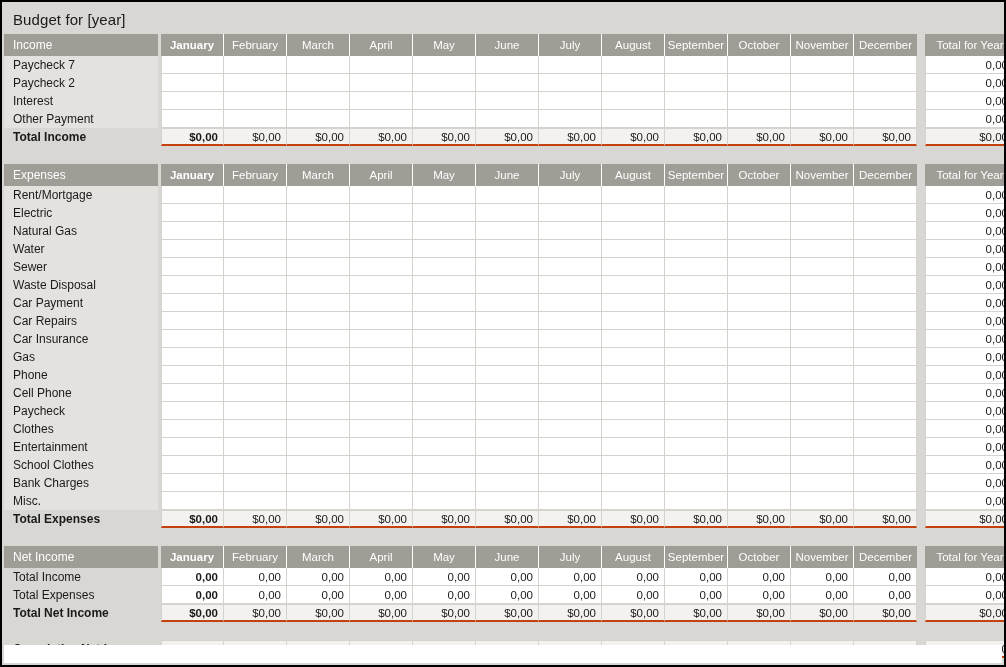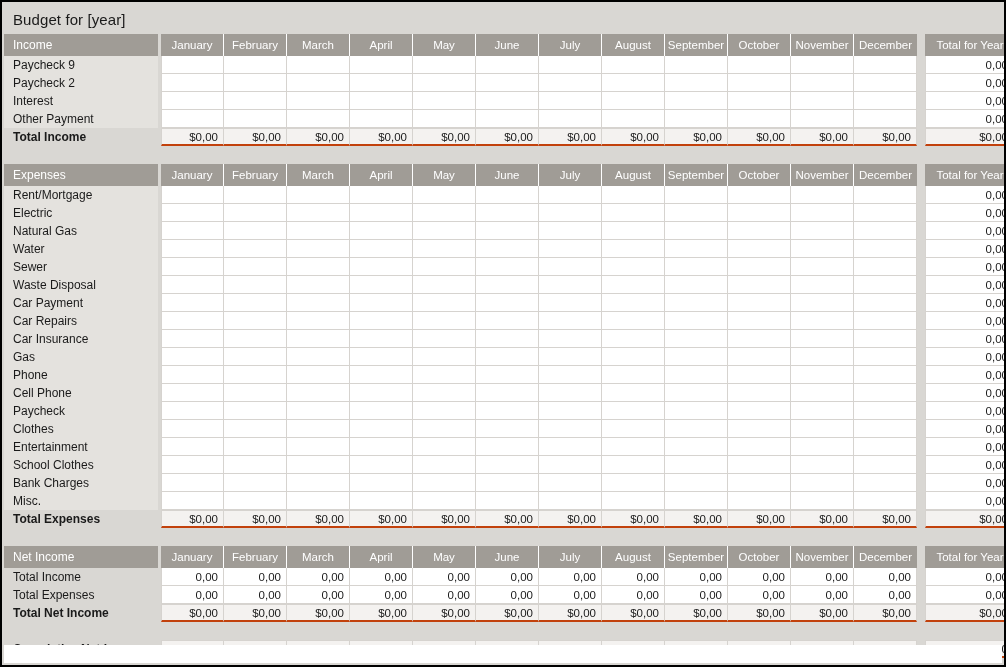--- a/index.html
+++ b/index.html
@@ -77,21 +77,21 @@
     display: flex;
     align-items: center;
     justify-content: flex-end;
     padding-right: 5px;
     font-size: 11.5px;
     color: #1a1a1a;
     background: #ffffff;
     border-right: 1px solid #d6d3cf;
     border-bottom: 1px solid #d6d3cf;
   }
-  .mcell:first-child { border-left: 1px solid #d6d3cf; }
+  .mcell:first-child { border-left: 1px solid #d6d3cf; font-weight: bold; }
 
   .ycell {
     width: 90px;
     flex: 0 0 90px;
     box-sizing: border-box;
     display: flex;
     align-items: center;
     justify-content: flex-end;
     padding-right: 6px;
     font-size: 11.5px;
@@ -182,21 +182,21 @@
             <div class="mcell">August</div>
             <div class="mcell">September</div>
             <div class="mcell">October</div>
             <div class="mcell">November</div>
             <div class="mcell">December</div>
           </div>
           <div class="sep-year"></div>
           <div class="ycell">Total for Year</div>
         </div>
         <div class="row erow">
-          <div class="label-cell">Paycheck 9</div>
+          <div class="label-cell">Paycheck 7</div>
           <div class="sep"></div>
           <div class="months">
             <div class="mcell"></div>
             <div class="mcell"></div>
             <div class="mcell"></div>
             <div class="mcell"></div>
             <div class="mcell"></div>
             <div class="mcell"></div>
             <div class="mcell"></div>
             <div class="mcell"></div>

